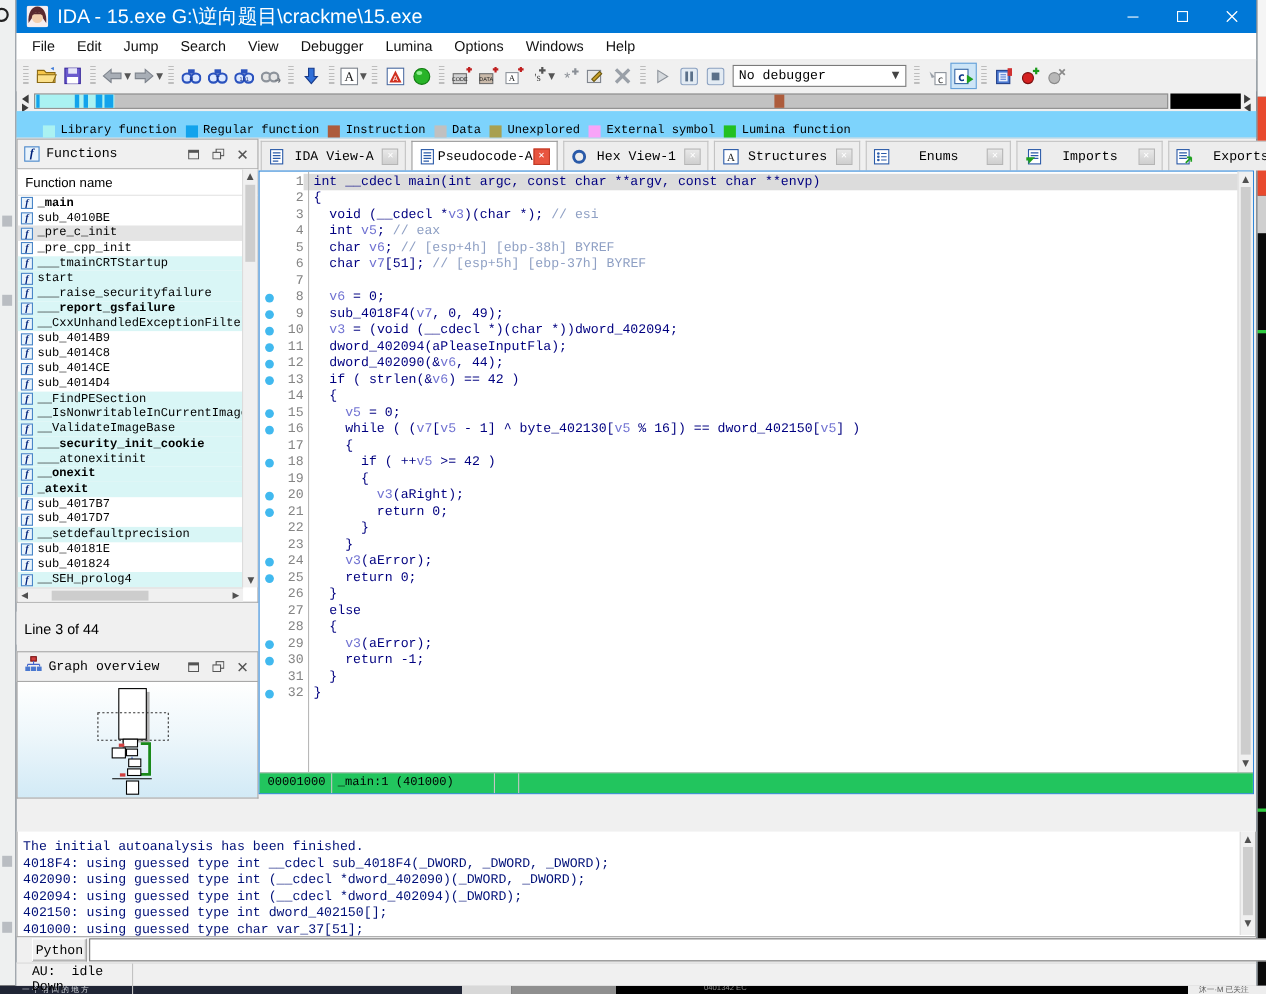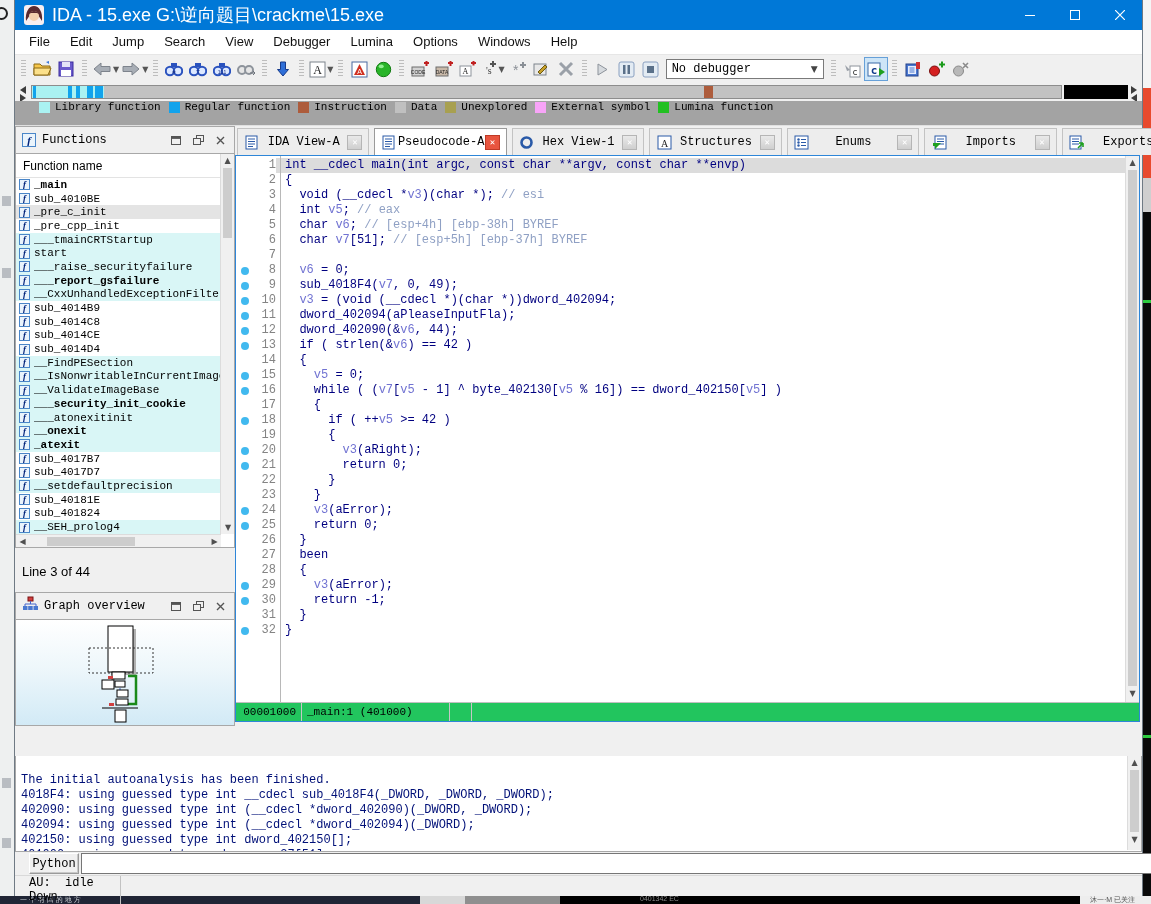--- a/index.html
+++ b/index.html
@@ -47,21 +47,21 @@
   #navband{position:absolute;left:0;top:83px;width:100%;height:18px;display:flex;align-items:center;padding:0 2px;}
   .navarrows{width:12px;height:14px;display:flex;flex-direction:column;justify-content:space-between;align-items:center;padding:1px 0;}
   .tri{width:0;height:0;border-style:solid;}
   .tri.r{border-width:4px 0 4px 6px;border-color:transparent transparent transparent #3c3c3c;}
   .tri.l{border-width:4px 6px 4px 0;border-color:transparent #3c3c3c transparent transparent;}
   #band{flex:1;height:14px;background:#c2c2c2;border:1px solid #8d8d8d;position:relative;margin:0 2px;}
   #band .seg{position:absolute;top:0;height:12px;}
   #band-black{width:64px;height:14px;background:#000;}
 
   
-  #legend{position:absolute;left:0;top:101px;width:100%;height:25px;background:#a3a3a3;display:flex;align-items:flex-start;padding-left:24px;border-bottom:1px solid #e0e0e0;}
+  #legend{position:absolute;left:0;top:101px;width:100%;height:25px;background:#7dd3fc;display:flex;align-items:flex-end;padding-left:24px;border-bottom:1px solid #e0e0e0;}
   .lg{display:flex;align-items:center;margin-right:8px;font-size:11px;color:#000;}
   .lg .sw{width:11px;height:11px;margin-right:5px;display:inline-block;}
 
   
   #main{position:absolute;left:0;top:126px;width:100%;height:600px;}
 
   
   #leftcol{position:absolute;left:0;top:0;width:220px;height:600px;}
   .panel-hdr{height:28px;background:#f0f0f0;border:1px solid #a8a8a8;display:flex;align-items:center;padding:0 6px;}
   .panel-hdr .pt{font-size:12px;margin-left:6px;}
@@ -877,21 +877,21 @@
               <span class="ccode"><span class="tk-d">    return 0;</span></span>
             </div>
             <div class="crow">
               <span class="cdot"></span>
               <span class="cnum mono">26</span>
               <span class="ccode"><span class="tk-d">  }</span></span>
             </div>
             <div class="crow">
               <span class="cdot"></span>
               <span class="cnum mono">27</span>
-              <span class="ccode"><span class="tk-d">  been</span></span>
+              <span class="ccode"><span class="tk-d">  else</span></span>
             </div>
             <div class="crow">
               <span class="cdot"></span>
               <span class="cnum mono">28</span>
               <span class="ccode"><span class="tk-d">  {</span></span>
             </div>
             <div class="crow">
               <span class="cdot">
                 <span class="dot"></span>
               </span>
@@ -926,21 +926,21 @@
         <div id="pane-status" class="mono">
           <div class="pscell" style="width:66px;justify-content:flex-end">00001000</div>
           <div class="pscell" style="width:148px">_main:1 (401000)</div>
           <div class="pscell" style="width:22px"></div>
         </div>
       </div>
     </div>
   </div>
 
   <div id="out-body" class="mono">
-    <div id="out-lines" style="padding-top:17px">
+    <div id="out-lines" style="padding-top:7px">
         <div class="outline">The initial autoanalysis has been finished.</div>
         <div class="outline">4018F4: using guessed type int __cdecl sub_4018F4(_DWORD, _DWORD, _DWORD);</div>
         <div class="outline">402090: using guessed type int (__cdecl *dword_402090)(_DWORD, _DWORD);</div>
         <div class="outline">402094: using guessed type int (__cdecl *dword_402094)(_DWORD);</div>
         <div class="outline">402150: using guessed type int dword_402150[];</div>
         <div class="outline">401000: using guessed type char var_37[51];</div>
       </div>
     <div id="out-vscroll">
       <div class="sarrow" style="height:13px">▲</div>
       <div class="thumb" style="margin:1px 2px;height:62px"></div>

